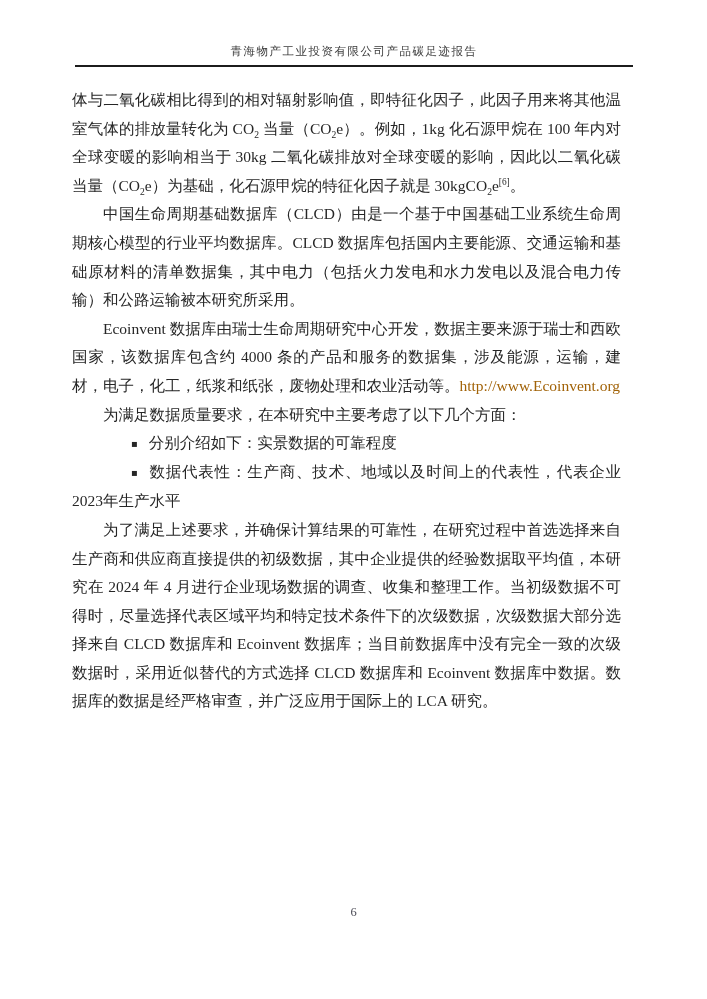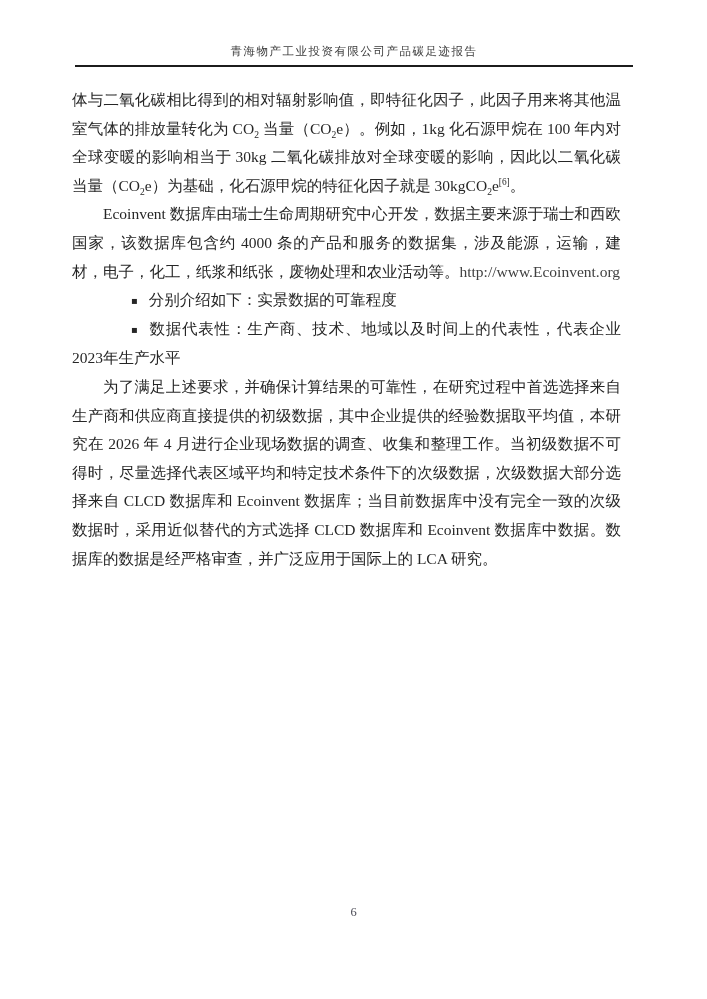--- a/index.html
+++ b/index.html
@@ -39,21 +39,21 @@
   p.heading{margin:0 0 9px 0;}
   p.bullet{text-indent:3.8em;}
   .bullet-marker{
     font-family:"DejaVu Sans","Liberation Sans",sans-serif;
     font-size:10px;
     vertical-align:1.5px;
     margin-right:11px;
   }
   sub{font-size:0.62em;line-height:0;}
   sup{font-size:0.6em;line-height:0;vertical-align:super;}
-  .link{color:#404040;text-decoration:none;}
+  .link{color:#a16207;text-decoration:none;}
   .pagenum{
     position:absolute;
     top:905px;left:0;width:707px;
     text-align:center;
     font-size:12.5px;
     color:#4a4a55;
   }
 </style>
 </head>
 <body>
@@ -63,29 +63,31 @@
   <div class="header">
     <span>青海物产工业投资有限公司产品碳足迹报告</span>
   </div>
 
   <div class="content">
 
     <p><span>体与二氧化碳相比得到的相对辐射影响值，即特征化因子，此因子用来将其他温室气体的排放量转化为 CO</span><sub>2</sub><span> 当量（CO</span><sub>2</sub><span>e）。例如，1kg 化石源甲烷在 100 年内对全球变暖的影响相当于 30kg 二氧化碳排放对全球变暖的影响，因此以二氧化碳当量（CO</span><sub>2</sub><span>e）为基础，化石源甲烷的特征化因子就是 30kgCO</span><sub>2</sub><span>e</span><sup>[6]</sup><span>。</span></p>
 
 
 
+    <p class="indent">中国生命周期基础数据库（CLCD）由是一个基于中国基础工业系统生命周期核心模型的行业平均数据库。CLCD 数据库包括国内主要能源、交通运输和基础原材料的清单数据集，其中电力（包括火力发电和水力发电以及混合电力传输）和公路运输被本研究所采用。</p>
 
     <p class="indent"><span>Ecoinvent 数据库由瑞士生命周期研究中心开发，数据主要来源于瑞士和西欧国家，该数据库包含约 4000 条的产品和服务的数据集，涉及能源，运输，建材，电子，化工，纸浆和纸张，废物处理和农业活动等。</span><span class="link">http://www.Ecoinvent.org</span></p>
 
 
+    <p class="indent">为满足数据质量要求，在本研究中主要考虑了以下几个方面：</p>
 
     <p class="bullet"><span class="bullet-marker">▪</span><span>分别介绍如下：实景数据的可靠程度</span></p>
 
     <p class="bullet"><span class="bullet-marker">▪</span><span>数据代表性：生产商、技术、地域以及时间上的代表性，代表企业2023年生产水平</span></p>
 
 
-    <p class="indent">为了满足上述要求，并确保计算结果的可靠性，在研究过程中首选选择来自生产商和供应商直接提供的初级数据，其中企业提供的经验数据取平均值，本研究在 2026 年 4 月进行企业现场数据的调查、收集和整理工作。当初级数据不可得时，尽量选择代表区域平均和特定技术条件下的次级数据，次级数据大部分选择来自 CLCD 数据库和 Ecoinvent 数据库；当目前数据库中没有完全一致的次级数据时，采用近似替代的方式选择 CLCD 数据库和 Ecoinvent 数据库中数据。数据库的数据是经严格审查，并广泛应用于国际上的 LCA 研究。</p>
+    <p class="indent">为了满足上述要求，并确保计算结果的可靠性，在研究过程中首选选择来自生产商和供应商直接提供的初级数据，其中企业提供的经验数据取平均值，本研究在 2024 年 4 月进行企业现场数据的调查、收集和整理工作。当初级数据不可得时，尽量选择代表区域平均和特定技术条件下的次级数据，次级数据大部分选择来自 CLCD 数据库和 Ecoinvent 数据库；当目前数据库中没有完全一致的次级数据时，采用近似替代的方式选择 CLCD 数据库和 Ecoinvent 数据库中数据。数据库的数据是经严格审查，并广泛应用于国际上的 LCA 研究。</p>
 
   </div>
 
   <div class="pagenum">6</div>
 
 </div>
 
 </body></html>

